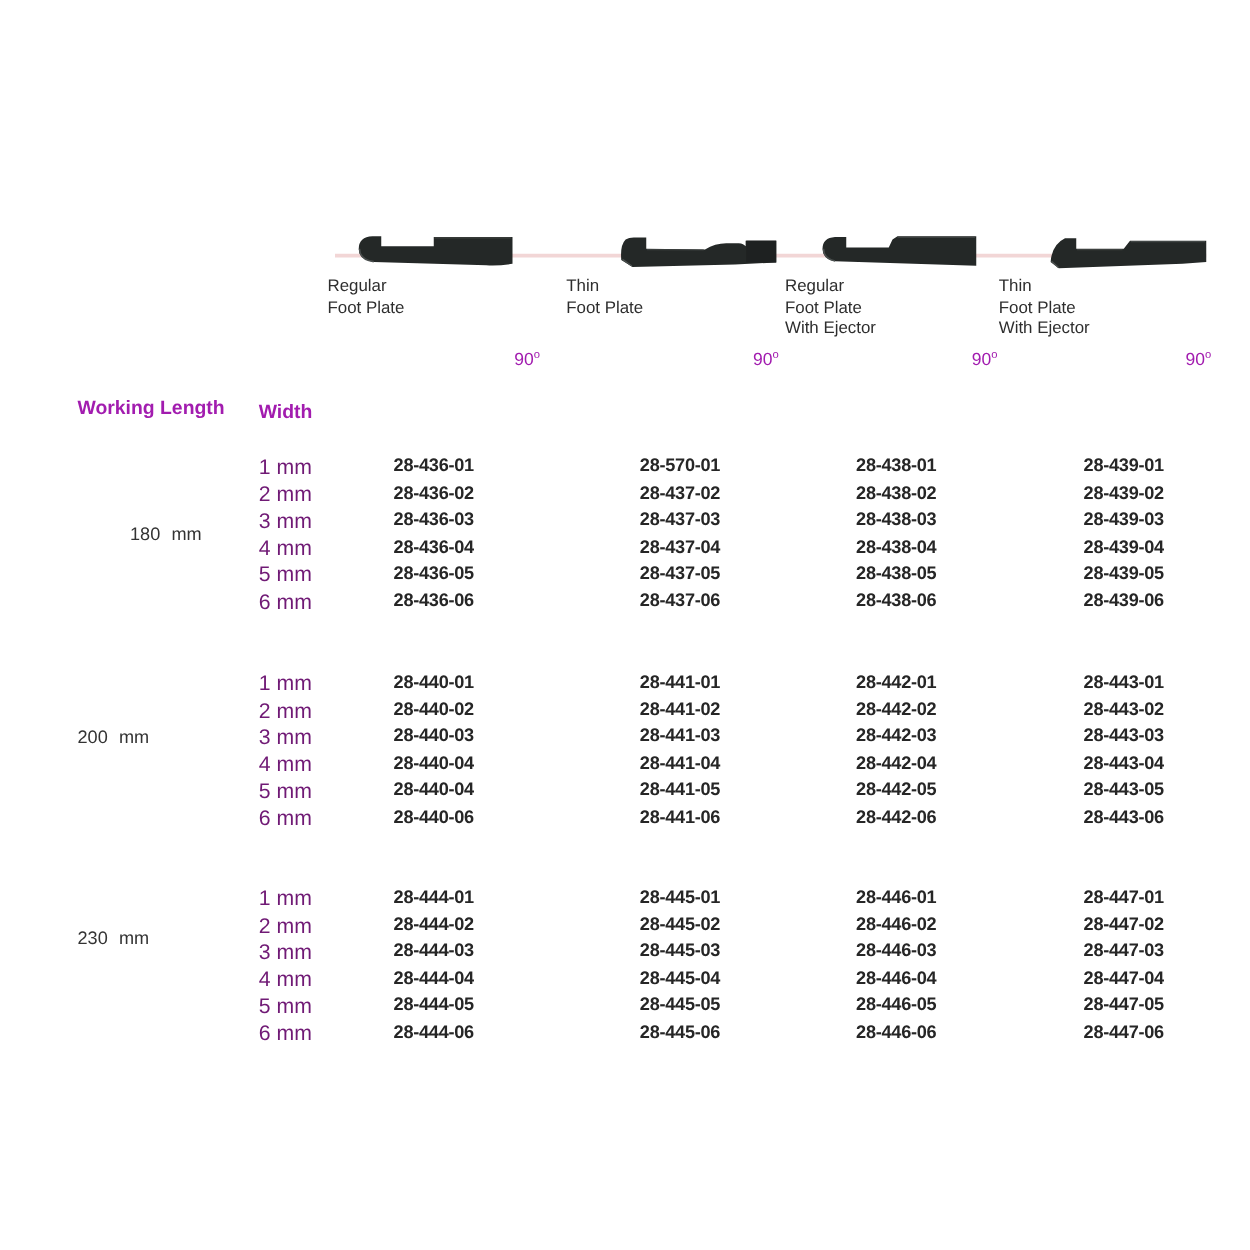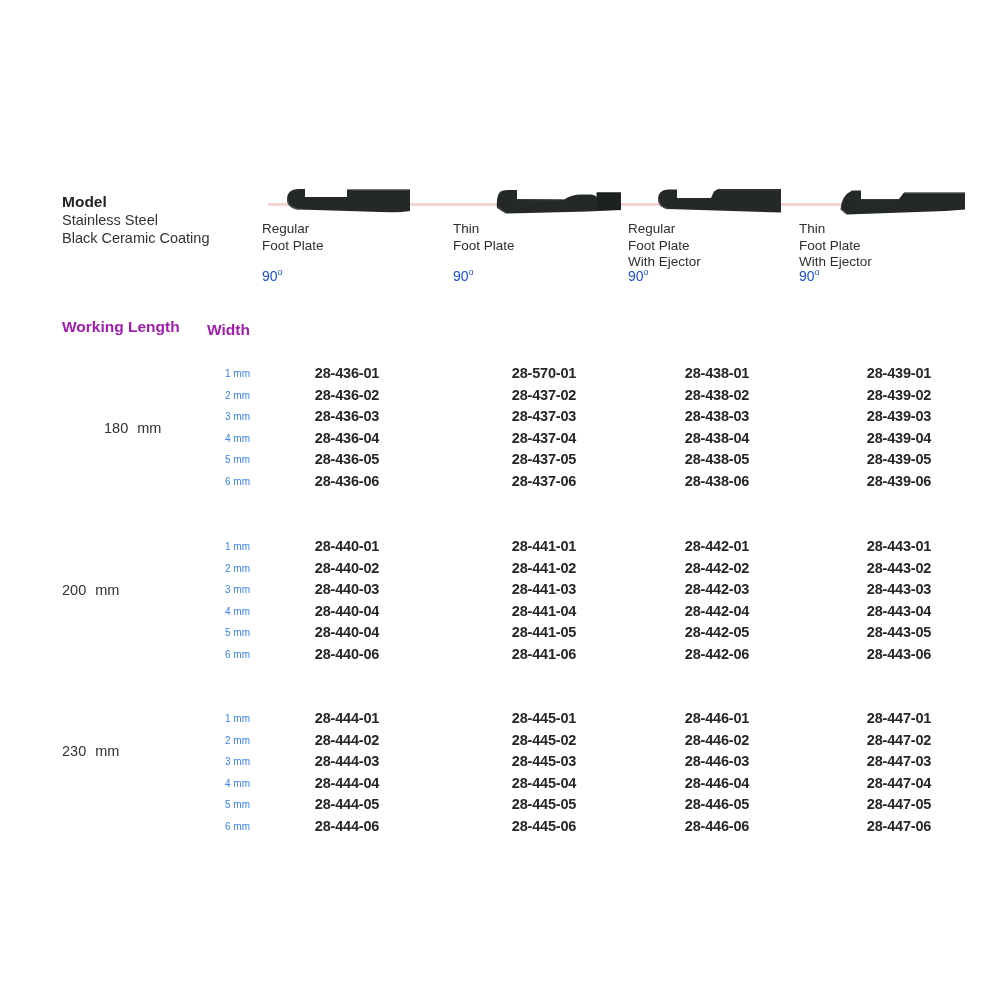--- a/index.html
+++ b/index.html
@@ -30,59 +30,54 @@
   .col-header.c3{left:628px;}
   .col-header.c4{left:799px;}
   .instrument{position:absolute;top:4px;width:130px;height:30px;}
   .c1 .instrument{left:21px;}
   .c2 .instrument{left:41px;}
   .c3 .instrument{left:26px;}
   .c4 .instrument{left:39px;}
   .col-name{position:absolute;top:38px;left:0;width:170px;text-align:left;
     font-size:13.5px;line-height:16.5px;color:#2e2e2e;}
   .col-name div{min-height:16.5px;}
-  .deg{position:absolute;top:84px;left:0;width:170px;text-align:left;
-    font-size:14px;color:#1d4ed8;}
+  .deg{position:absolute;top:95px;left:0;width:170px;text-align:right;
+    font-size:14px;color:#a21caf;}
   .deg sup{font-size:9px;}
 
   
   .th{position:absolute;font-size:15.5px;font-weight:bold;color:#a21caf;}
   .th-working{left:62px;top:318px;}
   .th-width{left:207px;top:321px;text-align:center;}
 
   
   .table-body{position:absolute;left:62px;top:0;width:900px;}
   .group{position:absolute;left:0;width:900px;}
   .group.g1{top:363px;}
   .group.g2{top:536px;}
   .group.g3{top:708px;}
   .row{position:relative;height:21.5px;}
   .wl{position:absolute;left:0;font-size:14.5px;color:#333333;word-spacing:5px;
       line-height:21.5px;white-space:nowrap;}
   .g1 .wl{top:55px;margin-left:42px;}
   .g2 .wl{top:44px;}
   .g3 .wl{top:33px;}
-  .wcell{position:absolute;left:163px;font-size:10px;color:#3b82f6;line-height:21.5px;}
+  .wcell{position:absolute;left:145px;font-size:17px;color:#701a75;line-height:21.5px;}
   .pcell{position:absolute;width:110px;text-align:center;font-size:14.5px;
          font-weight:bold;color:#262626;line-height:21.5px;letter-spacing:-0.2px;}
   .pcell.p1{left:230px;}
   .pcell.p2{left:427px;}
   .pcell.p3{left:600px;}
   .pcell.p4{left:782px;}
 </style>
 </head>
 <body>
 
 <div class="page">
 
-  <div class="model-block">
-    <div class="model-title">Model</div>
-    <div class="model-sub">Stainless Steel</div>
-    <div class="model-sub">Black Ceramic Coating</div>
-  </div>
 
   <div class="accent-line"></div>
 
   <div class="col-header c1">
     <svg class="instrument" viewBox="0 0 130 30">
       <path d="M15,2 L22,2 L22,10 L64,10 L64,2.5 L127,2.5 L127,24 Q116,25.8 106,25.2 L16,22.5 Q4,21 4,12 Q4,2.6 15,2 Z" fill="#242827"></path>
       <path d="M16,22.3 Q4.6,20.7 4.6,12" stroke="#4a4f4e" stroke-width="1.3" fill="none"></path>
       <path d="M64.5,3.2 L126,3.2" stroke="#3c403f" stroke-width="1" fill="none"></path>
       <path d="M20,23.4 L124,25.1" stroke="#41464500" stroke-width="0"></path>
     </svg>

